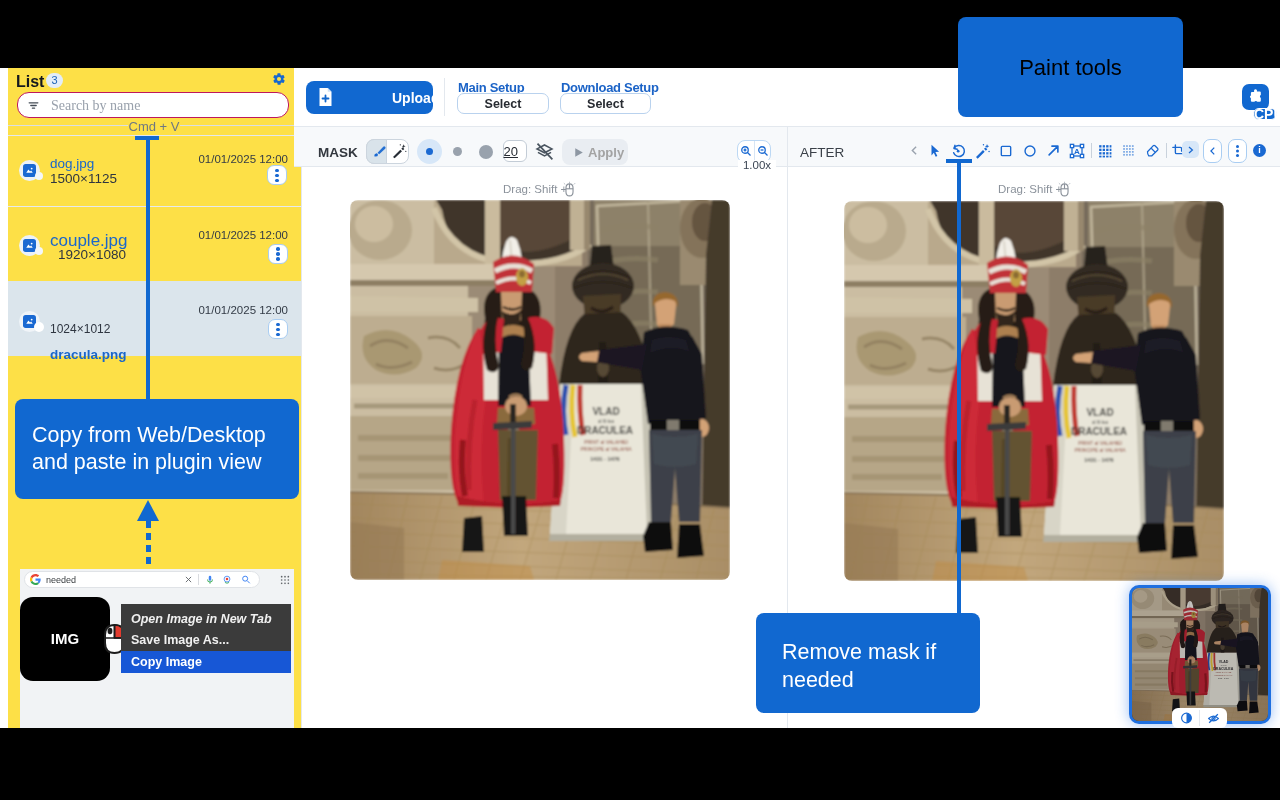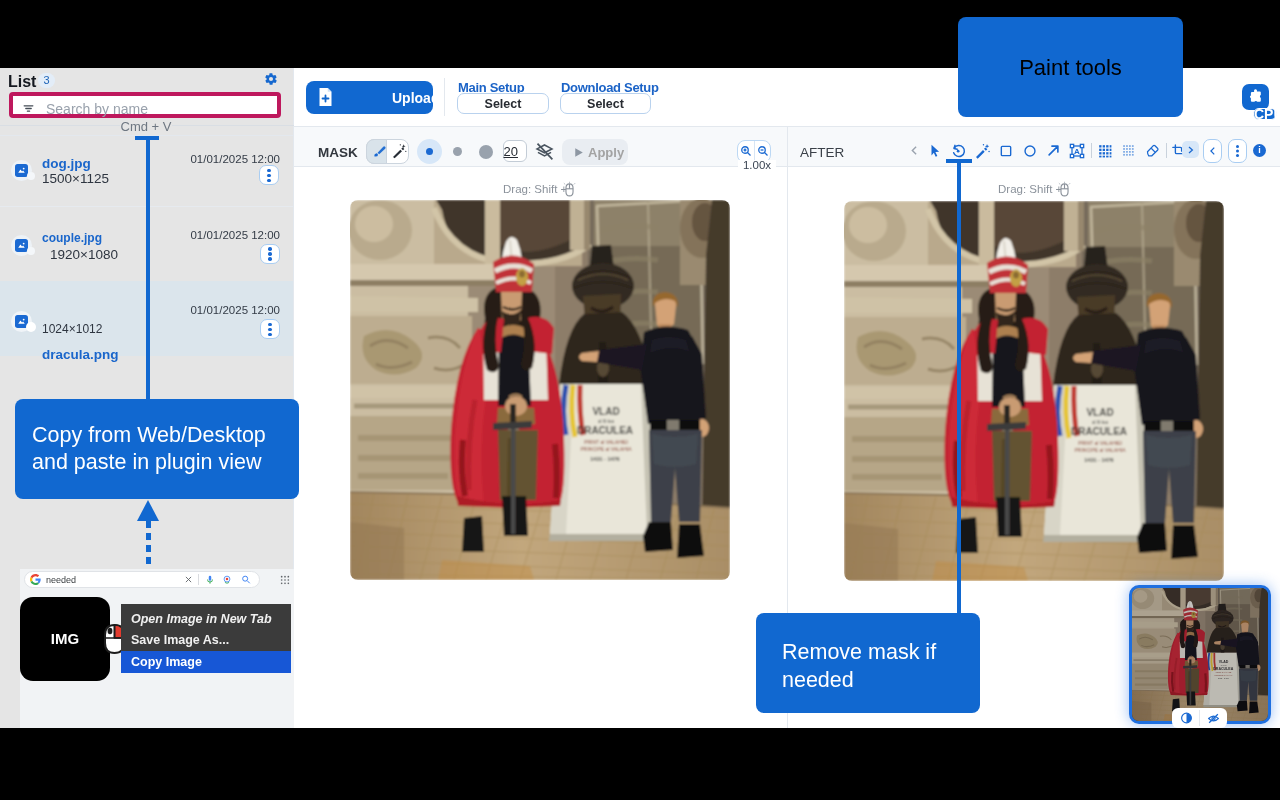--- a/index.html
+++ b/index.html
@@ -6,29 +6,29 @@
   html,body { width:1280px; height:800px; background:#000; font-family:"Liberation Sans",sans-serif; overflow:hidden; }
   .abs { position:absolute; }
   body { position:relative; }
   .blue { background:#1168d0; }
 </style>
 </head>
 <body>
 
 <div class="abs" style="left:0;top:68px;width:1280px;height:660px;background:#ffffff;"></div>
 
-<div id="sidebar" class="abs" style="left:0;top:68px;width:294px;height:660px;background:#e5e5e5;border-right:1px solid #e3e8ee;">
+<div id="sidebar" class="abs" style="left:8px;top:68px;width:294px;height:660px;background:#fde047;border-right:1px solid #e3e8ee;">
 
   <div class="abs" style="left:8px;top:5px;font-size:16px;font-weight:bold;color:#14181f;">List</div>
   <div class="abs" style="left:38px;top:4.5px;width:17px;height:15px;background:#e3edf8;border-radius:8px;font-size:11px;color:#1d64b8;text-align:center;line-height:15px;">3</div>
   <svg class="abs" style="left:264px;top:4px;" width="14" height="14" viewBox="0 0 24 24" fill="#1668cf">
       <path d="M19.4 13a7.5 7.5 0 0 0 .1-1 7.5 7.5 0 0 0-.1-1l2.1-1.6a.5.5 0 0 0 .1-.6l-2-3.5a.5.5 0 0 0-.6-.2l-2.5 1a7.7 7.7 0 0 0-1.7-1l-.4-2.6a.5.5 0 0 0-.5-.4h-4a.5.5 0 0 0-.5.4l-.4 2.6a7.7 7.7 0 0 0-1.7 1l-2.5-1a.5.5 0 0 0-.6.2l-2 3.5a.5.5 0 0 0 .1.6L4.6 11a7.5 7.5 0 0 0-.1 1 7.5 7.5 0 0 0 .1 1l-2.1 1.6a.5.5 0 0 0-.1.6l2 3.5a.5.5 0 0 0 .6.2l2.5-1a7.7 7.7 0 0 0 1.7 1l.4 2.6a.5.5 0 0 0 .5.4h4a.5.5 0 0 0 .5-.4l.4-2.6a7.7 7.7 0 0 0 1.7-1l2.5 1a.5.5 0 0 0 .6-.2l2-3.5a.5.5 0 0 0-.1-.6zM12 15.5A3.5 3.5 0 1 1 15.5 12 3.5 3.5 0 0 1 12 15.5z"></path>
     </svg>
 
-  <div class="abs" style="left:9px;top:24px;width:272px;height:26px;border:4px solid #be185d;border-radius:4px;background:#fff;">
+  <div class="abs" style="left:9px;top:24px;width:272px;height:26px;border:1px solid #be185d;border-radius:12px;background:#fff;font-family:Liberation Serif, serif;">
     <svg class="abs" style="left:9px;top:6px;" width="13" height="13" viewBox="0 0 24 24" fill="none" stroke="#444c56" stroke-width="2.4" stroke-linecap="round">
         <path d="M4 7h16M7 12h10M10 17h4"></path>
       </svg>
     <div class="abs" style="left:33px;top:5px;font-size:14px;color:#99a1ac;">Search by name</div>
   </div>
 
   <div class="abs" style="left:0px;top:56.5px;width:120px;height:1px;background:#d9dee4;"></div>
   <div class="abs" style="left:172px;top:56.5px;width:122px;height:1px;background:#d9dee4;"></div>
   <div class="abs" style="left:120px;top:51px;width:52px;font-size:13px;color:#6e7782;text-align:center;">Cmd + V</div>
 
@@ -37,34 +37,34 @@
   <div class="abs" style="left:0;top:67px;width:293px;height:72px;border-bottom:1px solid #e6eaef;"></div>
   <div class="abs" style="left:0;top:212.5px;width:293px;height:75px;background:#dbe5ec;"></div>
 
   <div class="abs" style="left:10.5px;top:92.3px;width:21px;height:21px;border-radius:50%;background:#edf2f7;"></div>
   <svg class="abs" style="left:14.5px;top:96.3px;" width="13" height="13" viewBox="0 0 24 24">
       <rect width="24" height="24" rx="5" fill="#1a69d2"></rect>
       <path d="M6 16 L10 10 L13 14 L15 12 L18 16 Z" fill="#fff"></path>
       <circle cx="16" cy="8.4" r="1.7" fill="#fff"></circle>
     </svg>
   <div class="abs" style="left:26.5px;top:104.3px;width:8px;height:8px;border-radius:50%;background:#f4f7fa;"></div>
-  <div class="abs" style="left:42px;top:87.5px;font-size:13.5px;font-weight:bold;color:#1a66cb;">dog.jpg</div>
+  <div class="abs" style="left:42px;top:87.5px;font-size:13.5px;font-weight:normal;color:#1a66cb;">dog.jpg</div>
   <div class="abs" style="left:42px;top:102.5px;font-size:13.5px;color:#2e3540;">1500×1125</div>
   <div class="abs" style="left:150px;top:85px;width:130px;text-align:right;font-size:11.5px;color:#333b46;">01/01/2025 12:00</div>
   <div class="abs" style="left:259px;top:97px;width:20px;height:20px;border:1px solid #a9cdf2;border-radius:7px;background:#fff;"></div>
   <div class="abs" style="left:267.3px;top:100.5px;width:3.5px;height:3.5px;border-radius:50%;background:#1a69d2;box-shadow:0 5px 0 #1a69d2,0 10px 0 #1a69d2;"></div>
 
   <div class="abs" style="left:10.5px;top:167px;width:21px;height:21px;border-radius:50%;background:#edf2f7;"></div>
   <svg class="abs" style="left:14.5px;top:171px;" width="13" height="13" viewBox="0 0 24 24">
       <rect width="24" height="24" rx="5" fill="#1a69d2"></rect>
       <path d="M6 16 L10 10 L13 14 L15 12 L18 16 Z" fill="#fff"></path>
       <circle cx="16" cy="8.4" r="1.7" fill="#fff"></circle>
     </svg>
   <div class="abs" style="left:26.5px;top:179px;width:8px;height:8px;border-radius:50%;background:#f4f7fa;"></div>
-  <div class="abs" style="left:42px;top:163.3px;font-size:12px;font-weight:bold;color:#1a66cb;">couple.jpg</div>
+  <div class="abs" style="left:42px;top:163.3px;font-size:17px;font-weight:normal;color:#1a66cb;">couple.jpg</div>
   <div class="abs" style="left:42px;top:178.5px;font-size:13.5px;color:#2e3540;margin-left:8px;">1920×1080</div>
   <div class="abs" style="left:150px;top:160.8px;width:130px;text-align:right;font-size:11.5px;color:#333b46;">01/01/2025 12:00</div>
   <div class="abs" style="left:260px;top:175.8px;width:20px;height:20px;border:1px solid #a9cdf2;border-radius:7px;background:#fff;"></div>
   <div class="abs" style="left:268.3px;top:179.3px;width:3.5px;height:3.5px;border-radius:50%;background:#1a69d2;box-shadow:0 5px 0 #1a69d2,0 10px 0 #1a69d2;"></div>
 
   <div class="abs" style="left:10.5px;top:243px;width:21px;height:21px;border-radius:50%;background:#f0f4f8;"></div>
   <svg class="abs" style="left:14.5px;top:247px;" width="13" height="13" viewBox="0 0 24 24">
       <rect width="24" height="24" rx="5" fill="#1a69d2"></rect>
       <path d="M6 16 L10 10 L13 14 L15 12 L18 16 Z" fill="#fff"></path>
       <circle cx="16" cy="8.4" r="1.7" fill="#fff"></circle>

